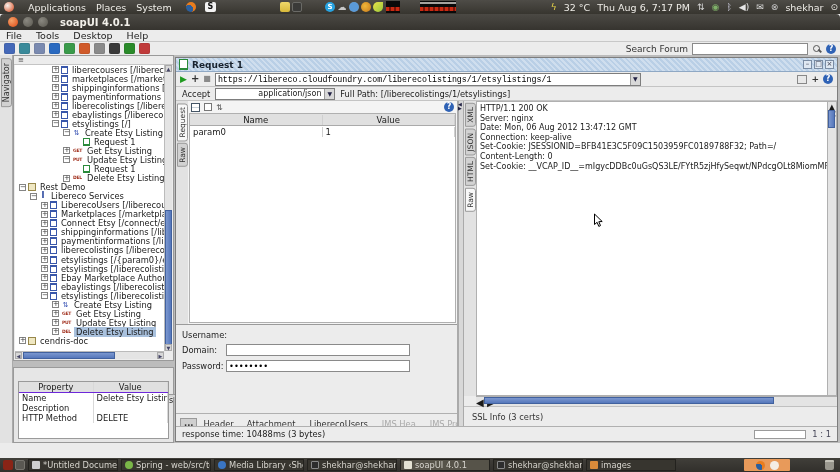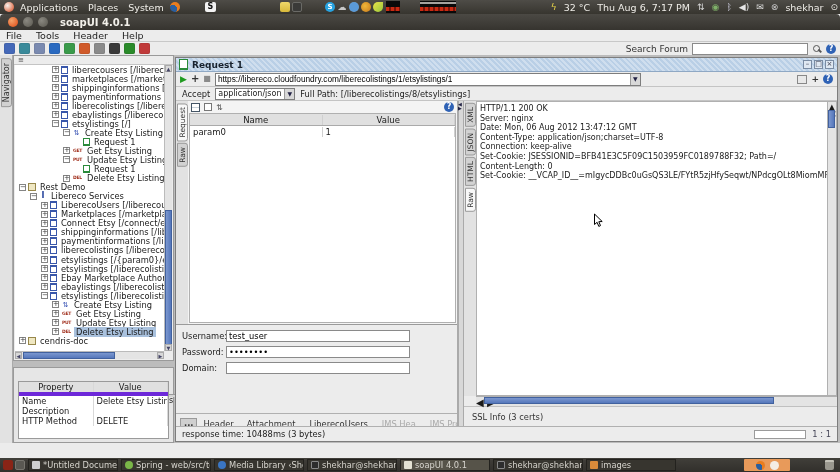--- a/index.html
+++ b/index.html
@@ -1,21 +1,21 @@
 <!DOCTYPE html>
 <html><head>
 <meta charset="utf-8">
 <style>
   html,body{margin:0;padding:0;background:#555;}
   #screen{position:relative;width:840px;height:472px;overflow:hidden;
     font-family:"DejaVu Sans",sans-serif;font-size:10px;color:#1a1a1a;background:#bcbcbc;}
   
   #top-panel{position:absolute;left:0;top:0;width:840px;height:14px;
     background:linear-gradient(#4e4c47,#37352f);color:#e6e4df;display:flex;align-items:center;}
-  .tp-left{display:flex;align-items:center;gap:6px;padding-left:4px;}
+  .tp-left{display:flex;align-items:center;gap:14px;padding-left:4px;}
   .ubuntu-logo{width:10px;height:10px;border-radius:50%;background:radial-gradient(circle at 35% 35%,#f4f0ec,#d84415);flex:none;}
   .tp-menus{display:flex;gap:10px;}
   .tp-menu{font-size:9.5px;color:#efede8;cursor:default;}
   .ff-icon{width:10px;height:10px;border-radius:50%;background:radial-gradient(circle at 30% 70%,#2b5f9e 40%,#e87c1e 41%);flex:none;}
   .s-app{position:absolute;left:205px;top:2px;width:11px;height:10px;background:#f2f2f2;border-radius:2px;
     color:#111;font-size:8px;font-weight:bold;text-align:center;line-height:10px;}
   .mini-ic{position:absolute;top:2px;width:10px;height:10px;border-radius:2px;}
   #ic-note{left:280px;background:linear-gradient(#f0d96a,#d8b93a);}
   #ic-edit{left:292px;background:#3a3a38;border:1px solid #6a6a66;box-sizing:border-box;}
   #ic-skype{left:325px;background:#27a3e1;border-radius:50%;color:#fff;font-size:7px;font-weight:bold;text-align:center;line-height:10px;}
@@ -90,44 +90,44 @@
   .hscroll .arr{position:absolute;top:0;width:7px;height:7px;font-size:5px;text-align:center;line-height:7px;color:#446;background:#d8d8d8;border:1px solid #aaa;box-sizing:border-box;}
   .hscroll .arr.lf{left:0;} .hscroll .arr.rt{right:0;}
   .hthumb{position:absolute;top:0;height:7px;background:linear-gradient(#7b97cf,#5577bb);border:1px solid #41619e;box-sizing:border-box;}
   
   #props-panel{position:absolute;left:13px;top:312px;width:161px;height:76px;background:#e6e6e6;border:1px solid #9a9a9a;box-sizing:border-box;}
   #props-tabs{display:flex;gap:2px;padding:1px 2px 0 4px;height:12px;}
   .ptab{font-size:8px;padding:1px 5px;border:1px solid #9a9a9a;border-bottom:none;background:#d4d4d4;border-radius:3px 3px 0 0;white-space:nowrap;margin-top:25px;}
   .ptab.active{background:#f6f6f6;}
   #props-table{position:absolute;left:4px;right:4px;top:13px;bottom:3px;background:#fff;border:1px solid #9a9a9a;overflow:hidden;}
   .prow{display:flex;height:10px;font-size:8.3px;}
-  .prow.head{background:#e0e0e0;border-bottom:4px solid #6d28d9;}
+  .prow.head{background:#e0e0e0;border-bottom:1px solid #6d28d9;}
   .prow.head .pc{text-align:center;}
   .pc{flex:1;padding:0 3px;border-right:1px solid #d8d8d8;overflow:hidden;white-space:nowrap;}
   
   #req-win{position:absolute;left:175px;top:2px;width:663px;height:385px;background:#ececec;border:1px solid #7d7d7d;box-sizing:border-box;display:flex;flex-direction:column;}
   #rw-title{height:13px;flex:none;display:flex;align-items:center;padding:0 3px;
     background:repeating-linear-gradient(45deg,#cfdeee 0 2px,#b9cfe6 2px 4px);border-bottom:1px solid #8fa8c4;}
   .rw-title-ic{width:7px;height:8px;background:#fff;border:1px solid #2a8a3a;border-bottom-width:2px;margin-right:4px;flex:none;}
   #rw-title-text{font-size:9px;font-weight:bold;color:#18222e;flex:1;}
   .rw-btn{width:9px;height:9px;margin-left:2px;background:#dfe8f2;border:1px solid #7a8ca4;box-sizing:border-box;
     font-size:7px;line-height:7px;text-align:center;color:#334;flex:none;}
   #rw-toolbar{height:14px;flex:none;display:flex;align-items:center;gap:4px;padding:0 4px;border-bottom:1px solid #c4c4c4;}
   .play-ic{color:#1f9a1f;font-size:9px;line-height:14px;}
   .addreq-ic{color:#333;font-size:10px;font-weight:bold;line-height:14px;}
   .stop-ic{color:#8a8a8a;font-size:8px;line-height:14px;}
   #url-combo{display:flex;align-items:center;width:424px;height:11px;border:1px solid #7d7d7d;background:#fff;}
-  #url-input{flex:1;border:none;outline:none;font-size:8.3px;padding:0 2px;height:9px;font-family:Liberation Sans, sans-serif;}
+  #url-input{flex:1;border:none;outline:none;font-size:8.3px;padding:0 2px;height:9px;font-family:Liberation Mono, monospace;}
   .combo-arrow{width:10px;height:100%;background:#d8d8d8;border-left:1px solid #9a9a9a;font-size:6px;text-align:center;line-height:10px;color:#224;box-sizing:border-box;}
   #rw-toolbar .right-ics{margin-left:auto;display:flex;align-items:center;gap:4px;}
   .wtab-ic{width:10px;height:9px;border:1px solid #888;background:#e8e8e8;box-sizing:border-box;}
   .plus-ic{color:#333;font-size:9px;font-weight:bold;}
   #rw-acceptrow{height:13px;flex:none;display:flex;align-items:center;gap:5px;padding:0 6px;border-bottom:1px solid #c4c4c4;}
   #accept-label,#full-path{font-size:8.3px;color:#222;}
-  #accept-combo{display:flex;align-items:center;width:78px;height:10px;border:1px solid #7d7d7d;background:#fff;}
+  #accept-combo{display:flex;align-items:center;width:78px;height:10px;border:1px solid #7d7d7d;background:#fff;padding-left:40px;}
   #accept-value{flex:1;font-size:8px;padding:0 2px;white-space:nowrap;overflow:hidden;}
   #rw-content{flex:1;display:flex;min-height:0;}
   #left-col{width:281px;flex:none;display:flex;flex-direction:column;border-right:1px solid #aaa;}
   #params-section{height:223px;flex:none;display:flex;border-bottom:1px solid #9a9a9a;}
   .vtabs{width:12px;flex:none;background:#e2e2e2;display:flex;flex-direction:column;align-items:center;padding-top:2px;gap:2px;}
   .vtab{writing-mode:vertical-rl;transform:rotate(180deg);font-size:7.5px;color:#333;background:#d2d2d2;
     border:1px solid #9a9a9a;padding:3px 0;border-radius:3px 0 0 3px;}
   .vtab.active{background:#f8f8f8;}
   #params-editor{flex:1;display:flex;flex-direction:column;background:#f4f4f4;min-width:0;}
   #params-toolbar{height:12px;flex:none;display:flex;align-items:center;gap:4px;padding:0 3px;}
@@ -241,21 +241,21 @@
       <span class="wc wc-close"></span>
       <span class="wc wc-min"></span>
       <span class="wc wc-max"></span>
       <span id="win-title">soapUI 4.0.1</span>
     </div>
 
     <div id="menubar">
 
     <span class="mb-item">File</span>
         <span class="mb-item">Tools</span>
-        <span class="mb-item">Header</span>
+        <span class="mb-item">Desktop</span>
         <span class="mb-item">Help</span>
       </div>
 
     <div id="app-toolbar">
       <div id="tb-icons">
 
       <span class="tb-ic" style="background: rgb(68, 104, 184);"></span>
           <span class="tb-ic" style="background: rgb(58, 138, 154);"></span>
           <span class="tb-ic" style="background: rgb(122, 138, 176);"></span>
           <span class="tb-ic" style="background: rgb(42, 106, 192);"></span>
@@ -537,21 +537,21 @@
             <span class="help-circ">?</span>
           </span>
         </div>
 
         <div id="rw-acceptrow">
           <span id="accept-label">Accept</span>
           <span id="accept-combo">
             <span id="accept-value">application/json</span>
             <span class="combo-arrow">▼</span>
           </span>
-          <span id="full-path">Full Path: [/liberecolistings/8/etsylistings]</span>
+          <span id="full-path">Full Path: [/liberecolistings/1/etsylistings]</span>
         </div>
 
         <div id="rw-content">
 
           <div id="left-col">
             <div id="params-section">
               <div class="vtabs">
 
               <span class="vtab active">Request</span>
                   <span class="vtab">Raw</span>
@@ -575,29 +575,28 @@
                         <span class="pac">1</span>
                       </div>
                     </div>
                 </div>
               </div>
             </div>
 
             <div id="auth-pane">
               <div class="auth-row">
                 <span class="auth-label">Username:</span>
-                <input class="auth-input" value="test_user" style="">
+              </div>
+              <div class="auth-row">
+                <span class="auth-label">Domain:</span>
+                <input class="auth-input" value="" style="">
               </div>
               <div class="auth-row">
                 <span class="auth-label">Password:</span>
                 <input class="auth-input" value="••••••••" style="">
-              </div>
-              <div class="auth-row">
-                <span class="auth-label">Domain:</span>
-                <input class="auth-input" value="" style="">
               </div>
             </div>
 
             <div id="bottom-tabs">
 
             <span class="btab more">...</span>
                 <span class="btab">Header...</span>
                 <span class="btab">Attachment...</span>
                 <span class="btab">LiberecoUsers...</span>
                 <span class="btab disabled">JMS Hea...</span>
@@ -617,21 +616,20 @@
                   <span class="vtab">JSON</span>
                   <span class="vtab">HTML</span>
                   <span class="vtab active">Raw</span>
                 </div>
               <div id="resp-area">
                 <div>
 
                 <div class="resp-line">HTTP/1.1 200 OK</div>
                     <div class="resp-line">Server: nginx</div>
                     <div class="resp-line">Date: Mon, 06 Aug 2012 13:47:12 GMT</div>
-                    <div class="resp-line">Content-Type: application/json;charset=UTF-8</div>
                     <div class="resp-line">Connection: keep-alive</div>
                     <div class="resp-line">Set-Cookie: JSESSIONID=BFB41E3C5F09C1503959FC0189788F32; Path=/</div>
                     <div class="resp-line">Content-Length: 0</div>
                     <div class="resp-line">Set-Cookie: __VCAP_ID__=mIgycDDBc0uGsQS3LE/FYtR5zjHfySeqwt/NPdcgOLt8MiomMRgdlgSmVGHcHyvx+4iood</div>
                   </div>
                 <div id="cursor">
                   <svg width="11" height="15" viewBox="0 0 11 15">
                       <path d="M1.5 1 L1.5 11.5 L4.1 9.3 L5.8 13.4 L7.5 12.6 L5.8 8.7 L9.2 8.5 Z" fill="#fff" stroke="#000" stroke-width="1"></path>
                     </svg>
                 </div>

